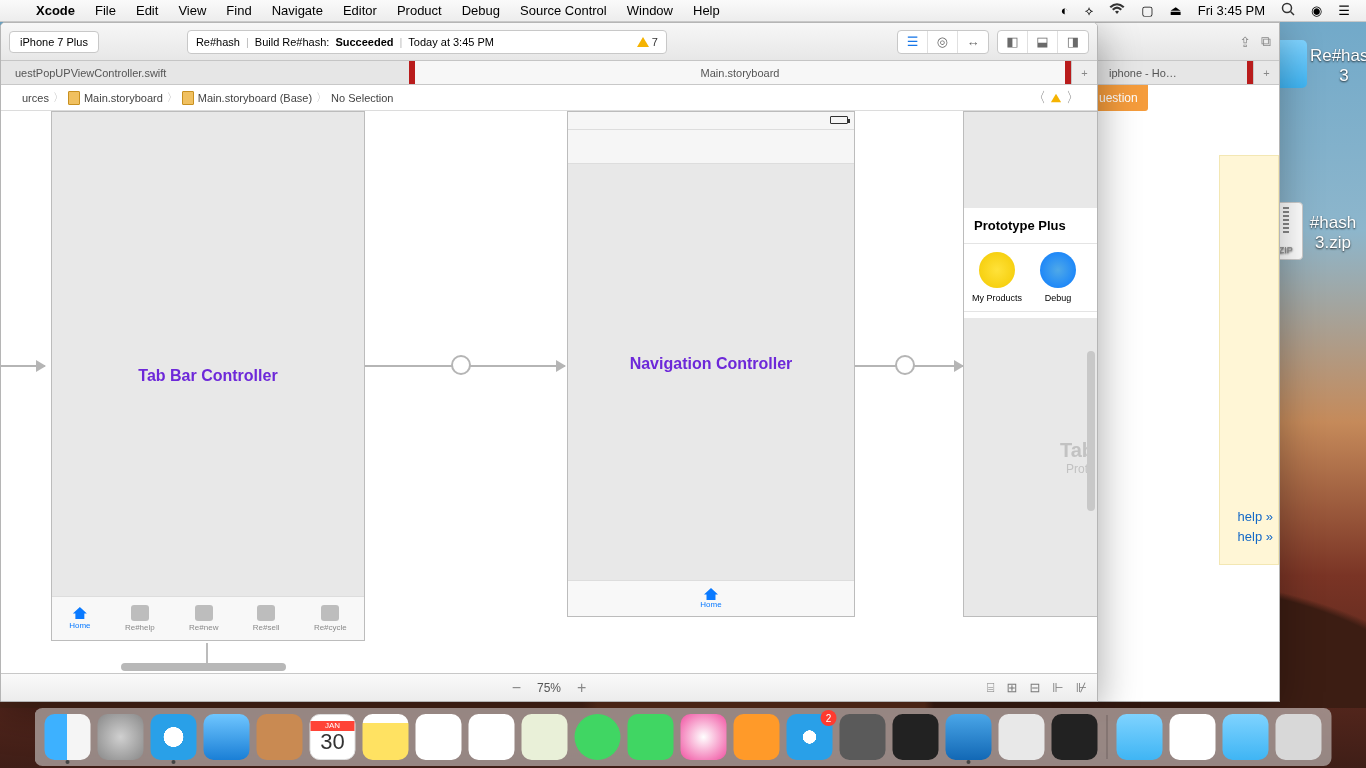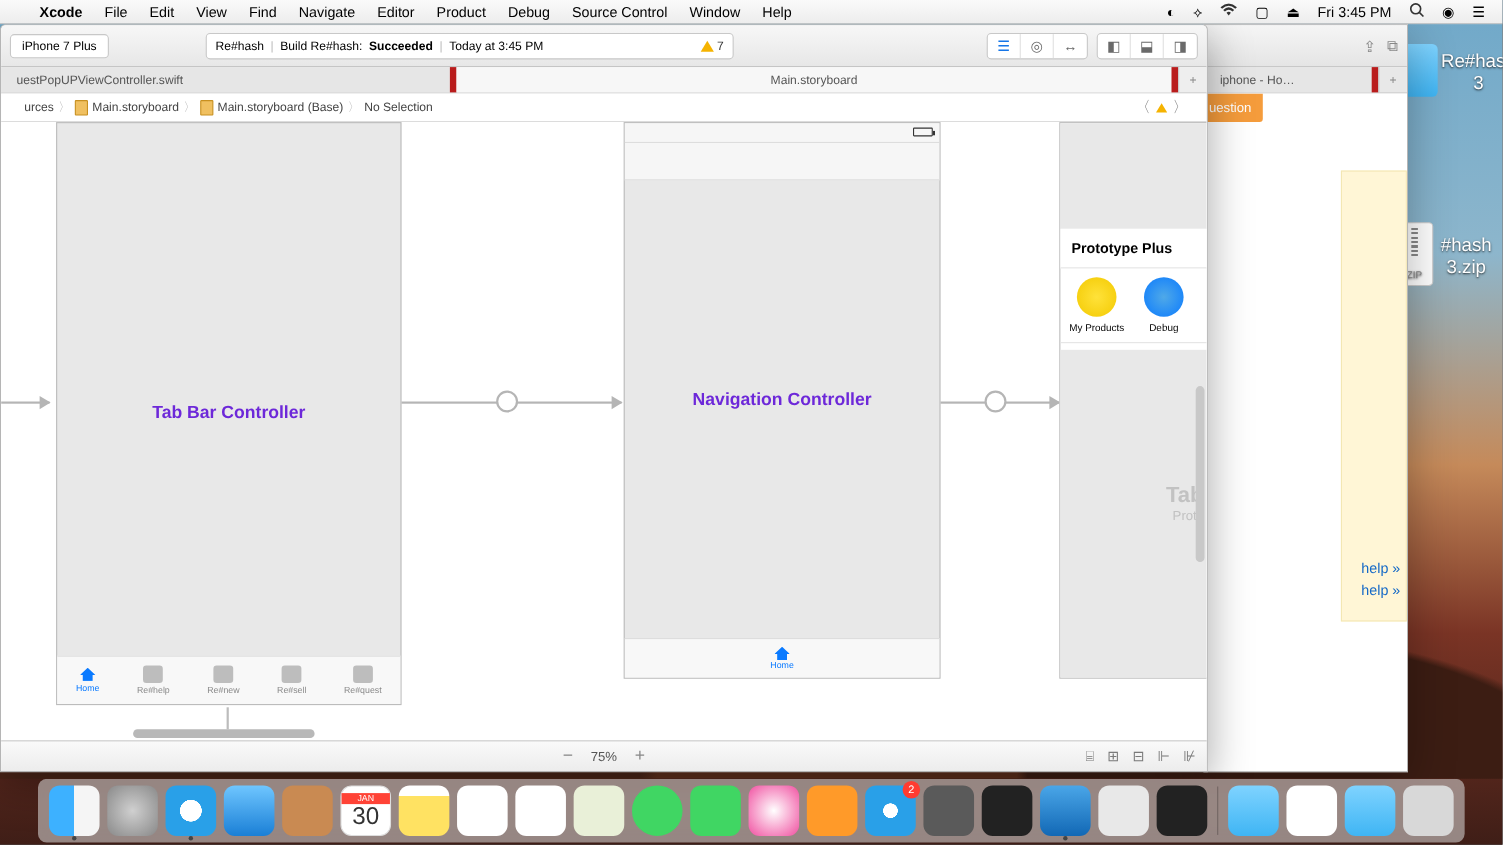--- a/index.html
+++ b/index.html
@@ -300,21 +300,21 @@
           <div class="tabbar-item">
               <div class="tabbar-ico"></div>
               <span>Re#new</span>
             </div>
           <div class="tabbar-item">
               <div class="tabbar-ico"></div>
               <span>Re#sell</span>
             </div>
           <div class="tabbar-item">
               <div class="tabbar-ico"></div>
-              <span>Re#quest</span>
+              <span>Re#cycle</span>
             </div>
         </div>
       </div>
       <div style="position:absolute; left:205px; top:532px; width:2px; height:20px; background:#bcbcbc;"></div>
 
       <div class="segue" style="left:364px; top:254px; width:200px;">
         <div class="segue-circle" style="left:86px;"></div>
       </div>
 
       <div class="vc-box" style="left:566px; top:0; width:288px; height:506px;">

